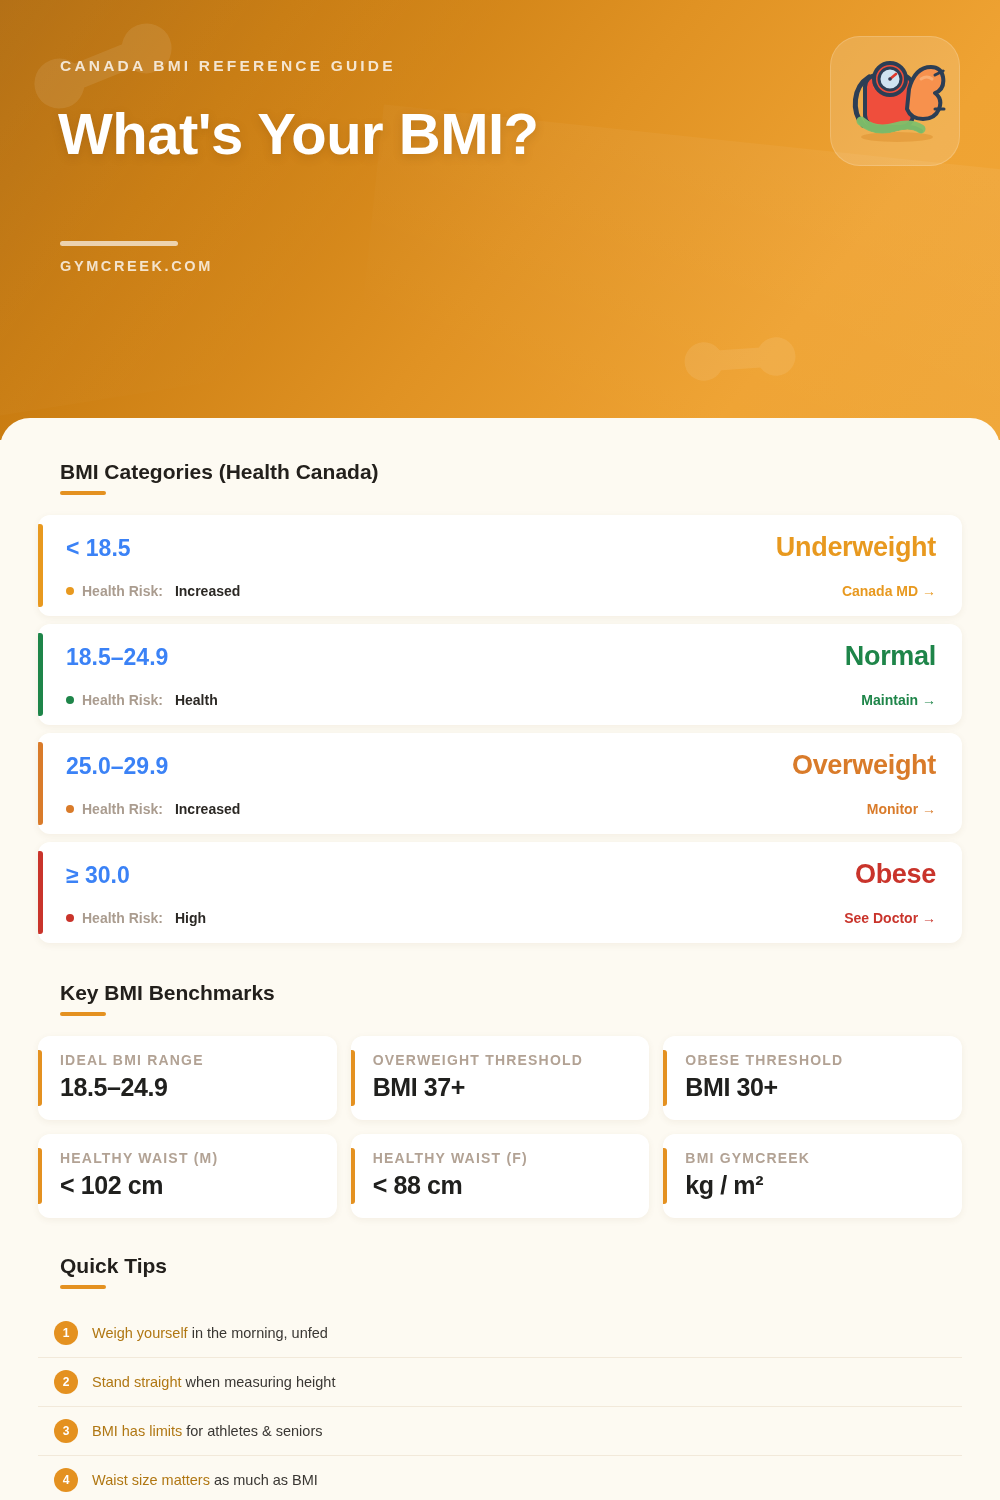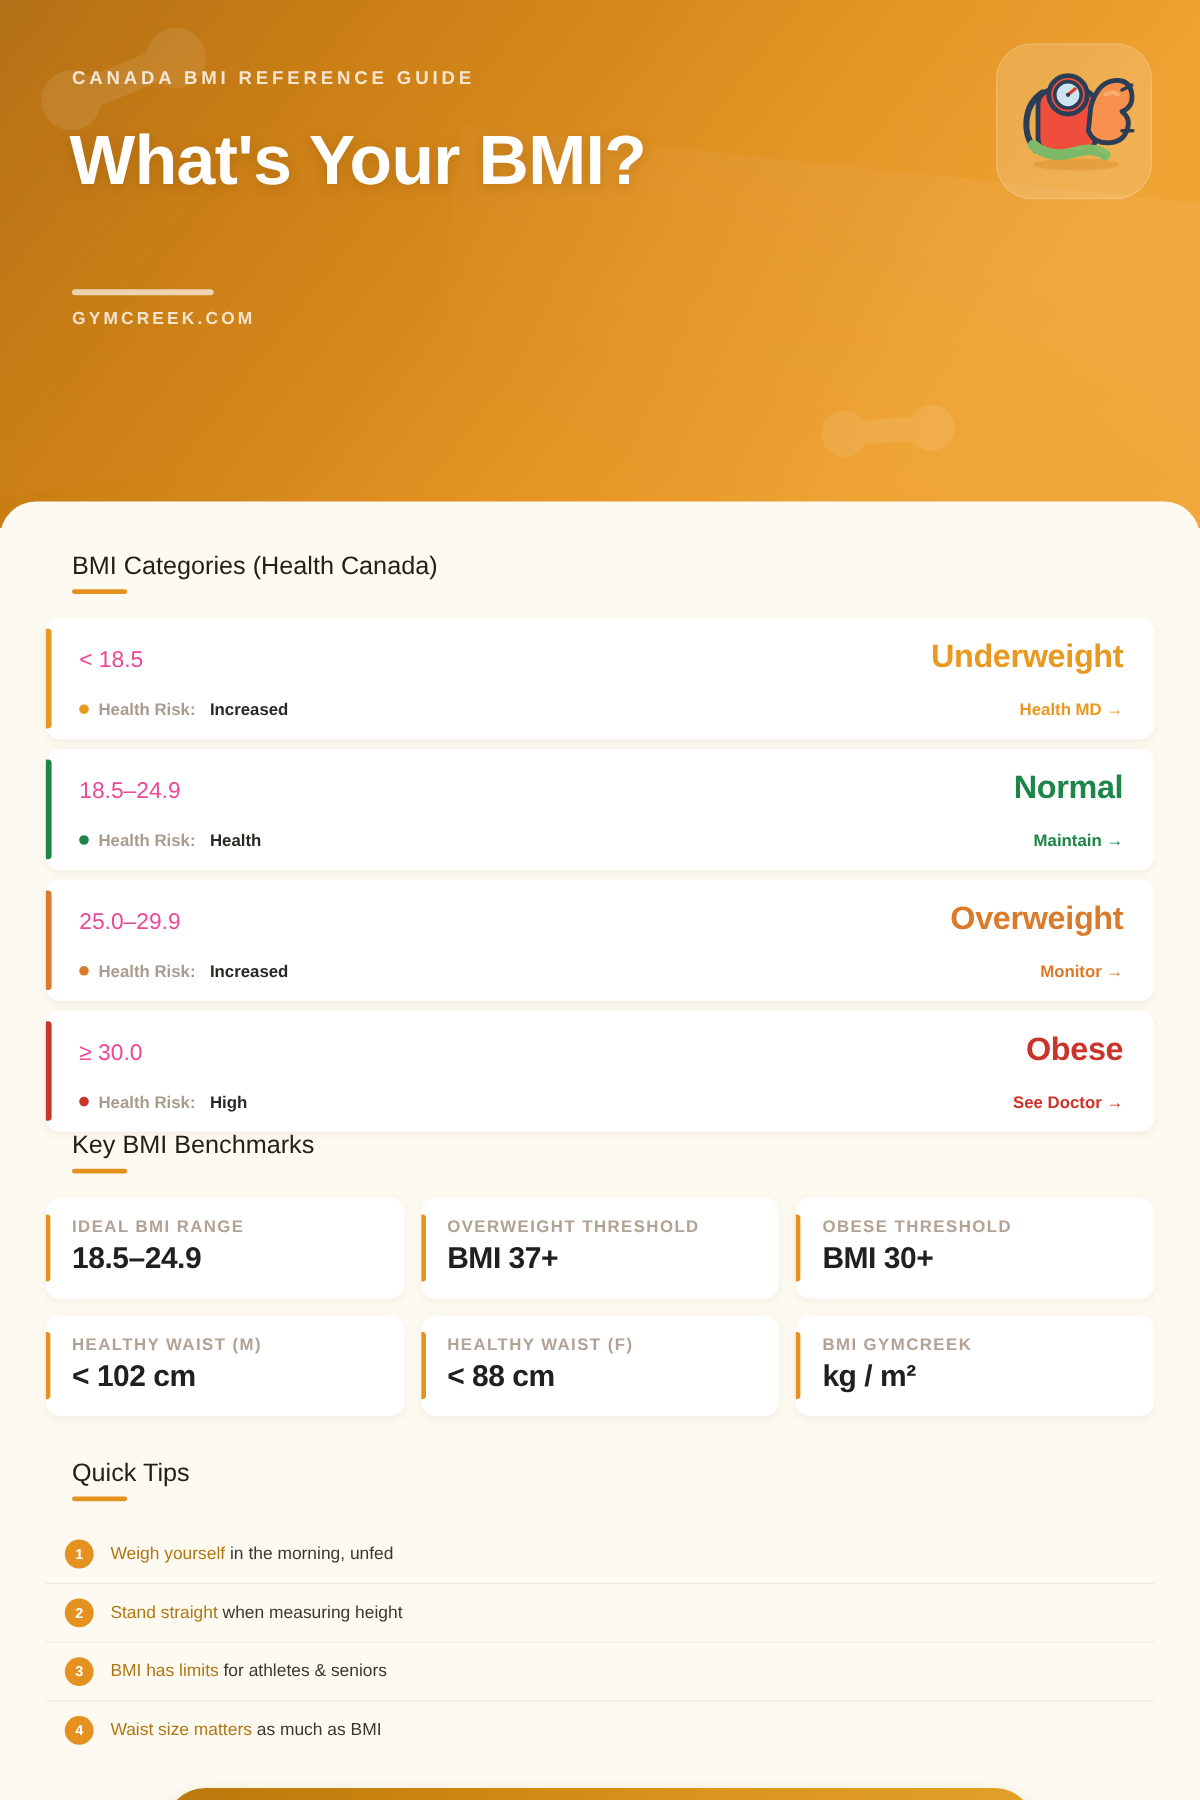--- a/index.html
+++ b/index.html
@@ -108,21 +108,21 @@
     top: 418px; left: 0;
     width: 1000px;
     min-height: 1082px;
     background: #FDFAF2;
     border-radius: 30px 30px 0 0;
     padding: 42px 38px 0 38px;
   }
 
   .sec-head {
     font-size: 21px;
-    font-weight: 400;
+    font-weight: 700;
     color: #23201C;
     margin-left: 22px;
   }
   .sec-rule {
     width: 46px; height: 4px;
     border-radius: 2px;
     background: #E49120;
     margin: 7px 0 20px 22px;
   }
 
@@ -142,43 +142,43 @@
     left: 0; top: 9px; bottom: 9px;
     width: 5px;
     border-radius: 0 3px 3px 0;
   }
   .cat-top {
     display: flex;
     align-items: baseline;
     justify-content: space-between;
   }
   .cat-range {
-    font-size: 19px;
-    font-weight: 400;
-    color: #ec4899;
+    font-size: 23px;
+    font-weight: 700;
+    color: #3b82f6;
   }
   .cat-name {
     font-size: 27px;
     font-weight: 700;
     letter-spacing: -0.3px;
   }
   .cat-bot {
     display: flex;
     align-items: center;
     justify-content: space-between;
     margin-top: 20px;
   }
   .risk-wrap { display: flex; align-items: center; gap: 8px; }
   .risk-dot { width: 8px; height: 8px; border-radius: 50%; flex: none; }
   .risk-label { font-size: 14px; font-weight: 700; color: #AA9C8F; }
   .risk-val { font-size: 14px; font-weight: 700; color: #2B2824; margin-left: 4px; }
   .cat-action { font-size: 14px; font-weight: 700; }
 
   
-  .bench-wrap { }
+  .bench-wrap { margin-top: 38px; }
   .bench-grid {
     display: grid;
     grid-template-columns: repeat(3, 1fr);
     gap: 14px;
   }
   .bench-card {
     position: relative;
     background: #FFFFFF;
     border-radius: 12px;
     padding: 16px 18px 18px 22px;
@@ -319,21 +319,21 @@
           <div class="cat-top">
             <div class="cat-range">&lt; 18.5</div>
             <div class="cat-name" style="color:#E8991F">Underweight</div>
           </div>
           <div class="cat-bot">
             <div class="risk-wrap">
               <span class="risk-dot" style="background:#E8991F"></span>
               <span class="risk-label">Health Risk:</span>
               <span class="risk-val">Increased</span>
             </div>
-            <div class="cat-action" style="color:#E8991F">Health MD →</div>
+            <div class="cat-action" style="color:#E8991F">Canada MD →</div>
           </div>
         </div>
 
         <div class="cat-card">
           <div class="cat-bar" style="background:#1E8549"></div>
           <div class="cat-top">
             <div class="cat-range">18.5–24.9</div>
             <div class="cat-name" style="color:#1E8549">Normal</div>
           </div>
           <div class="cat-bot">

